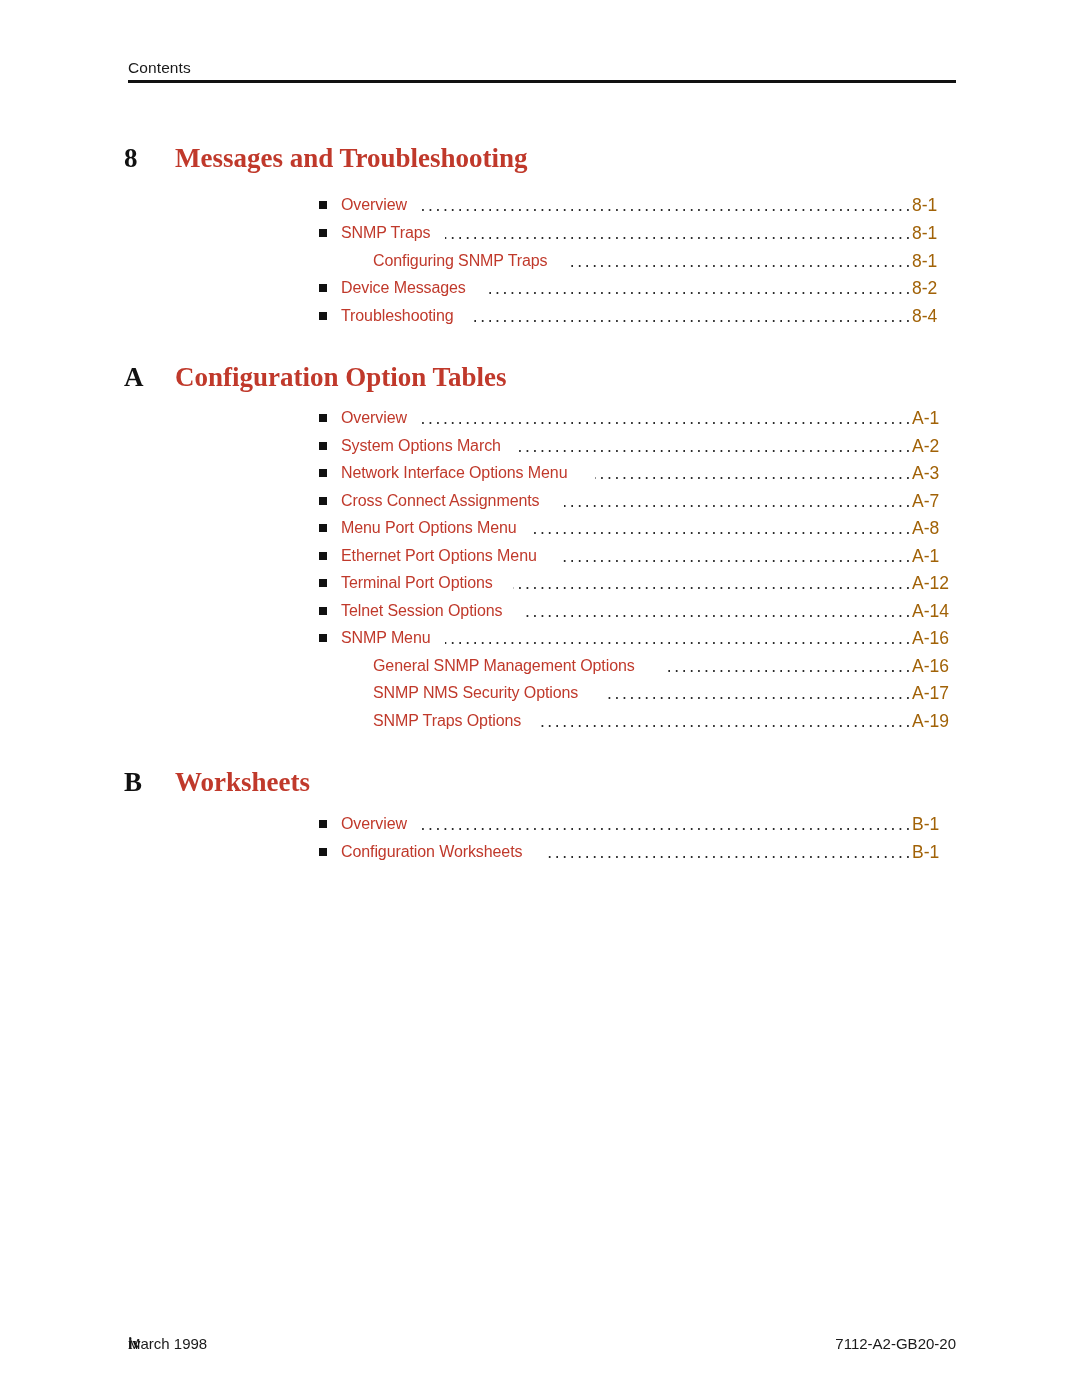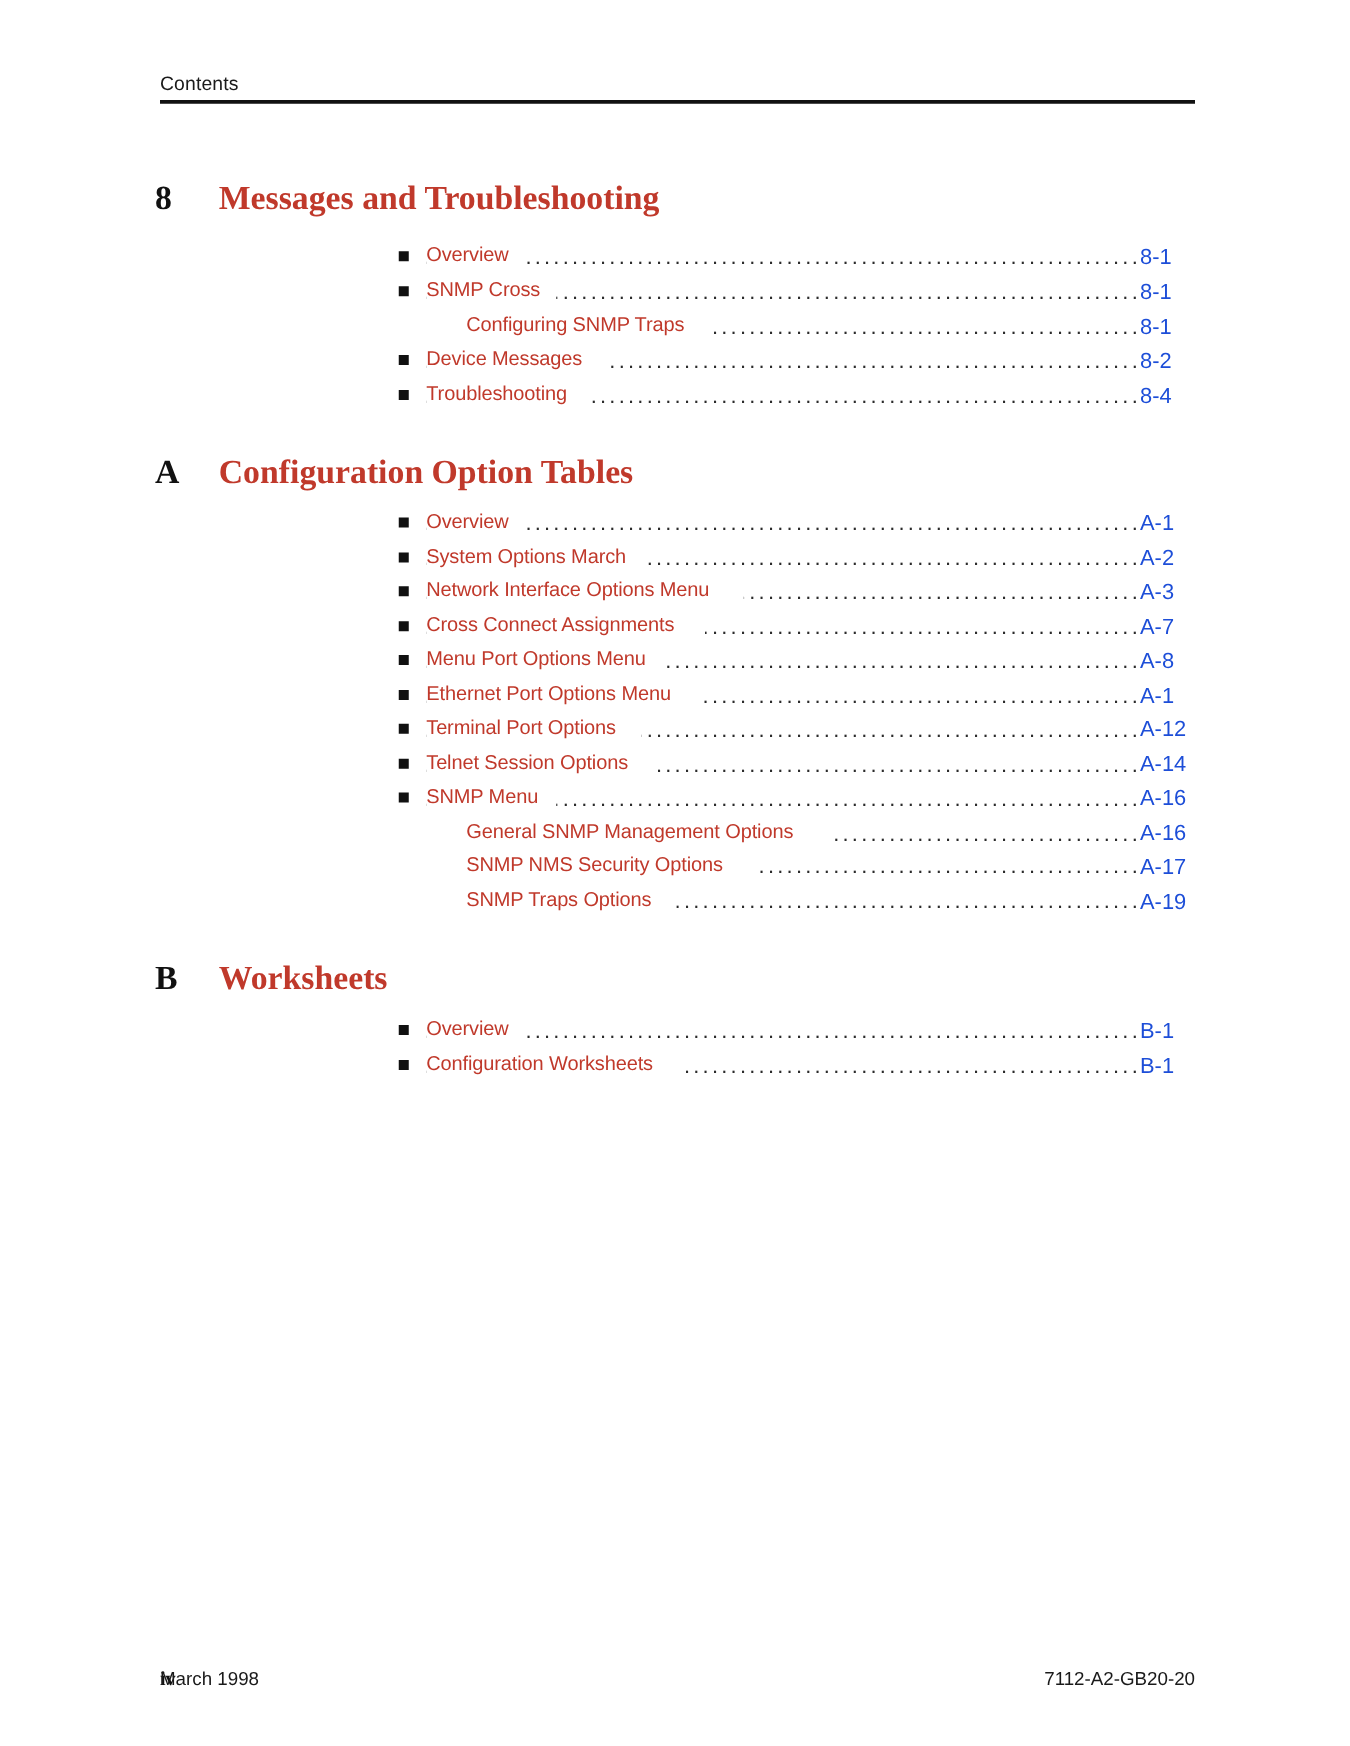--- a/index.html
+++ b/index.html
@@ -127,21 +127,21 @@
     white-space: nowrap;
   }
 
   .toc-page {
     position: absolute;
     left: 912px;
     top: 0;
     font-family: "Liberation Sans", sans-serif;
     font-size: 17.5px;
     line-height: 24px;
-    color: #1d4ed8;
+    color: #a16207;
     white-space: nowrap;
   }
 
   
   .toc-label-mask {
     position: absolute;
     top: 0;
     height: 24px;
     background: #ffffff;
     z-index: 1;
@@ -208,21 +208,21 @@
         <span class="toc-bullet"></span>
         <span class="toc-leaders"><span class="toc-leaders-inner">............................................................................................................................................</span></span>
         <span class="toc-label-mask" style="left: 341px; width: 78.1406px;"></span>
         <span class="toc-label">Overview</span>
         <span class="toc-page">8-1</span>
       </div>
       <div class="toc-row level-1" style="top: 221px;">
         <span class="toc-bullet"></span>
         <span class="toc-leaders"><span class="toc-leaders-inner">............................................................................................................................................</span></span>
         <span class="toc-label-mask" style="left: 341px; width: 103.875px;"></span>
-        <span class="toc-label">SNMP Cross</span>
+        <span class="toc-label">SNMP Traps</span>
         <span class="toc-page">8-1</span>
       </div>
       <div class="toc-row level-2" style="top: 249px;">
         <span class="toc-leaders"><span class="toc-leaders-inner">............................................................................................................................................</span></span>
         <span class="toc-label-mask" style="left: 373px; width: 197.047px;"></span>
         <span class="toc-label">Configuring SNMP Traps</span>
         <span class="toc-page">8-1</span>
       </div>
       <div class="toc-row level-1" style="top: 276px;">
         <span class="toc-bullet"></span>

